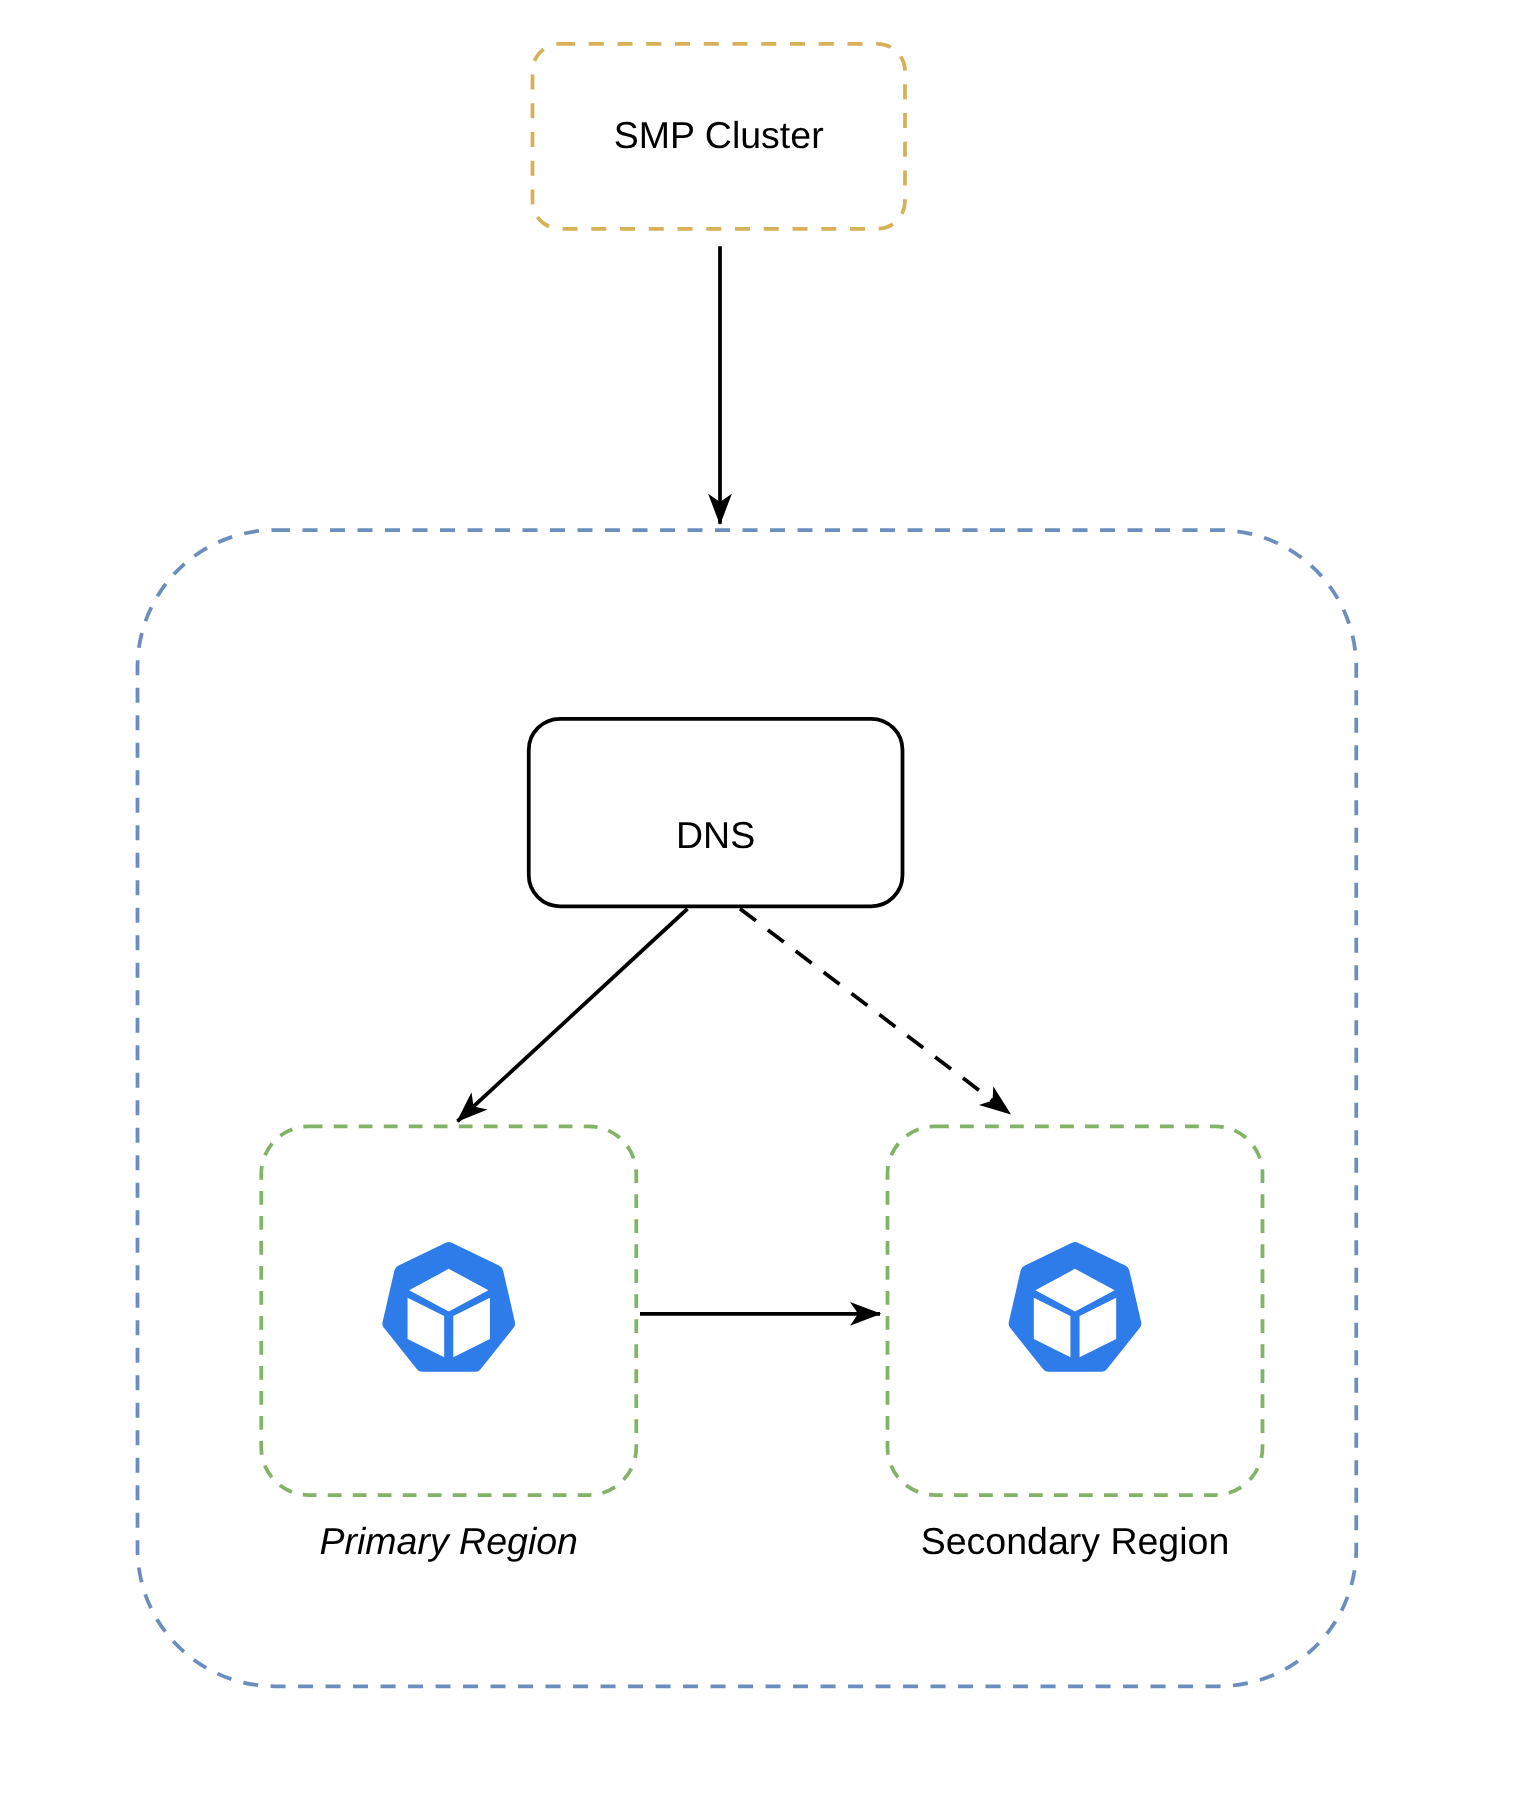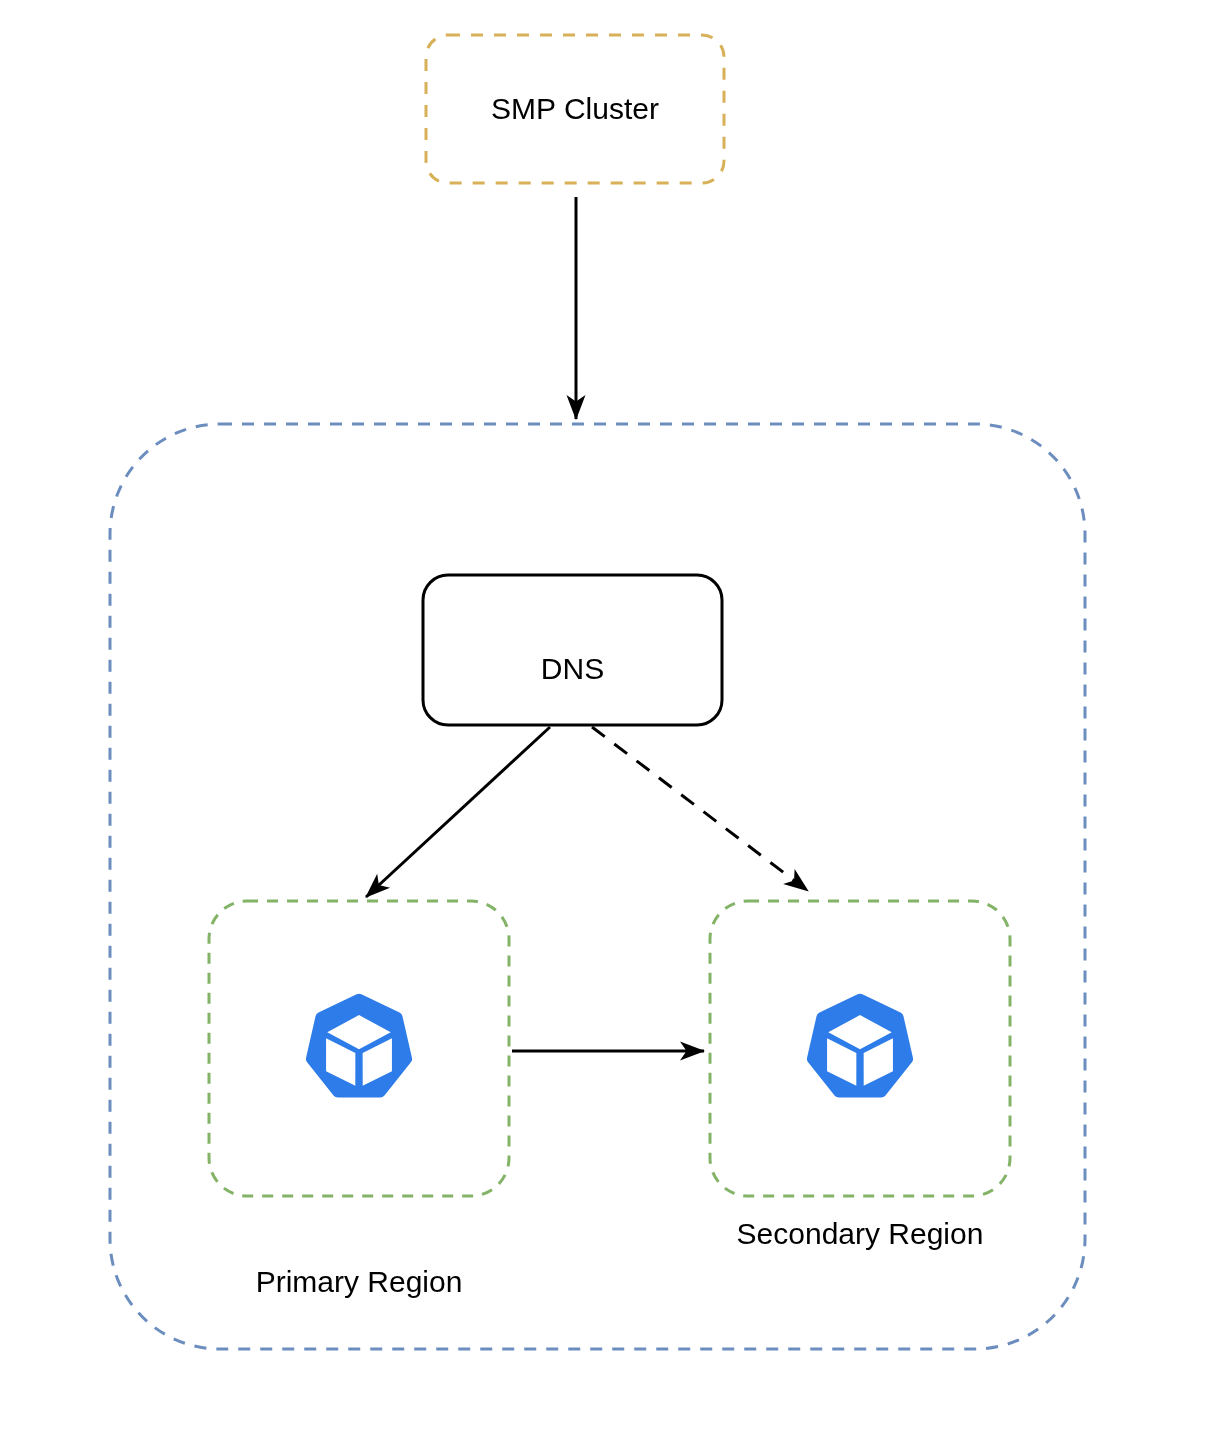--- a/index.html
+++ b/index.html
@@ -40,21 +40,21 @@
     width: 300px;
     height: 44px;
     display: flex;
     align-items: center;
     justify-content: center;
     font-size: 30px;
     color: #000000;
     white-space: nowrap;
     pointer-events: none;
   }
-  .primary-caption   { left: 209px; top: 1260px; }
+  .primary-caption   { left: 209px; top: 1212px; font-style: italic; }
   .secondary-caption { left: 710px; top: 1212px; text-align: center; }
 </style>
 </head>
 <body>
 
 <div class="canvas">
 
   <svg class="diagram-svg" viewBox="0 0 1210 1440" xmlns="http://www.w3.org/2000/svg">
     <defs>
       <marker id="arrowhead" viewBox="0 0 27 21" markerWidth="27" markerHeight="21" refX="25" refY="10.5" orient="auto" markerUnits="userSpaceOnUse">

